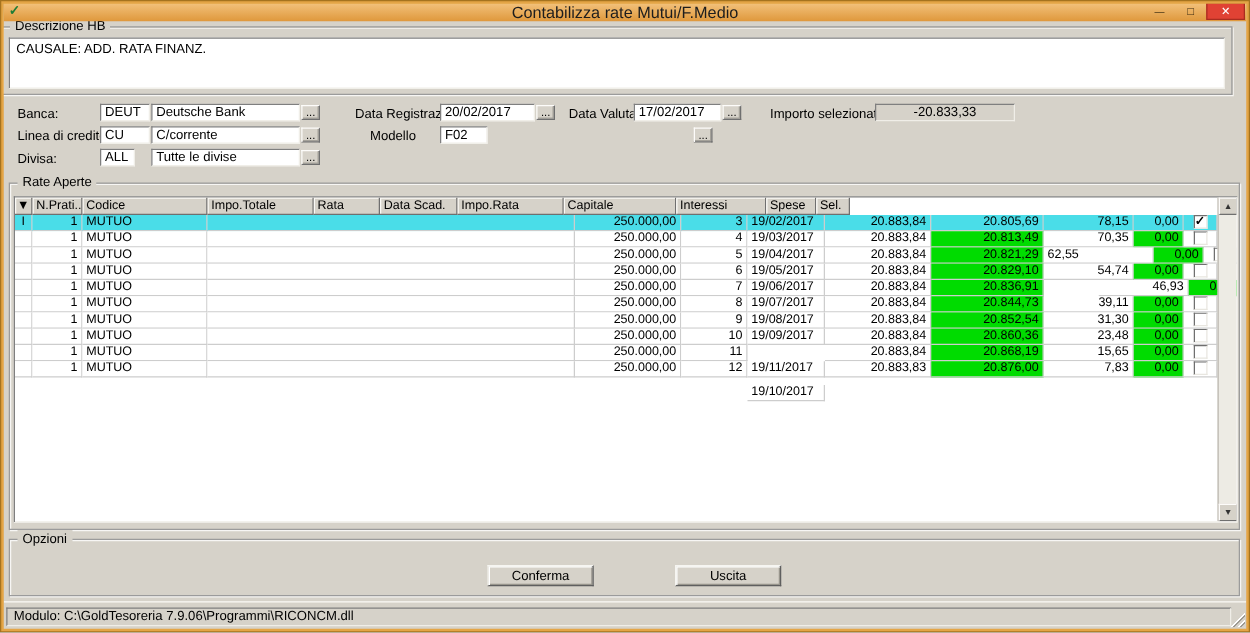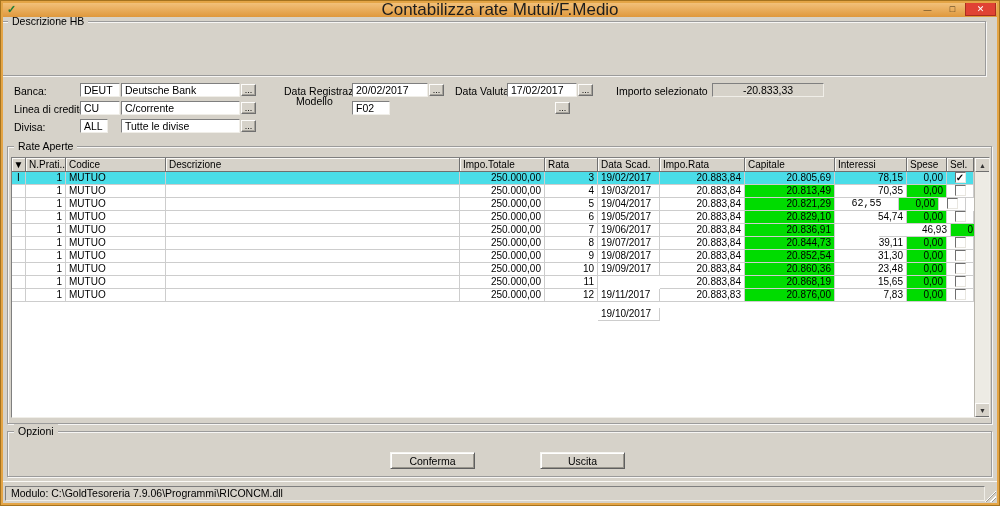--- a/index.html
+++ b/index.html
@@ -14,21 +14,21 @@
     outline:1px solid #a5731f; outline-offset:-1px;
     pointer-events:none; z-index:100;
   }
   
   .titlebar {
     position:absolute; top:2px; left:3px; right:3px; height:15px;
     background:linear-gradient(#f3c37e,#df983c); z-index:20;
   }
   .title {
     position:absolute; left:0; right:0; top:0; height:15px;
-    text-align:center; line-height:15px; font-size:17px; color:#1d1d1d;
+    text-align:center; line-height:15px; font-size:13px; color:#1d1d1d;
   }
   .app-icon {
     position:absolute; left:4px; top:1px; width:12px; height:13px;
     color:#1d7d36; font-size:11px; line-height:13px; font-weight:bold;
   }
   .win-controls { position:absolute; right:1px; top:0; height:14px; display:flex; z-index:2; }
   .wc { width:25px; height:14px; display:flex; align-items:center; justify-content:center;
         font-size:8px; color:#3a2a10; cursor:default; }
   .wc.max { font-size:9px; }
   .wc.close { width:31px; background:#e04234; color:#fff; font-size:9px;
@@ -141,38 +141,39 @@
     <span class="title">Contabilizza rate Mutui/F.Medio</span>
     <div class="win-controls">
       <div class="wc">—</div>
       <div class="wc max">□</div>
       <div class="wc close">✕</div>
     </div>
   </div>
 
   <div class="grp" id="grp-desc">
     <span class="grp-label">Descrizione HB</span>
+    <div class="desc-box">CAUSALE: ADD. RATA FINANZ.</div>
   </div>
 
   <span class="lbl" style="left:14px; top:85px;">Banca:</span>
   <span class="lbl" style="left:14px; top:103px;">Linea di credito:</span>
   <span class="lbl" style="left:14px; top:121px;">Divisa:</span>
   <span class="lbl" style="left:284px; top:85px;">Data Registrazione</span>
-  <span class="lbl" style="left:284px; top:95px;padding-left:12px;">Modello</span>
+  <span class="lbl" style="left:284px; top:103px;padding-left:12px;">Modello</span>
   <span class="lbl" style="left:455px; top:85px;">Data Valuta</span>
   <span class="lbl" style="left:616px; top:85px;">Importo selezionato</span>
 
   <input class="fld" style="left: 80px; top: 83px; width: 40px;" value="DEUT">
   <input class="fld" style="left: 121px; top: 83px; width: 119px;" value="Deutsche Bank">
   <button class="brw" style="left:241px; top:84px;">...</button>
   <input class="fld" style="left: 352px; top: 83px; width: 76px;" value="20/02/2017">
   <button class="brw" style="left:429px; top:84px;">...</button>
   <input class="fld" style="left: 507px; top: 83px; width: 70px;" value="17/02/2017">
   <button class="brw" style="left:578px; top:84px;">...</button>
-  <input class="fld dis" style="left: 700px; top: 83px; width: 112px; margin-left: 12px;" readonly="" value="-20.833,33">
+  <input class="fld dis" style="left: 700px; top: 83px; width: 112px;" readonly="" value="-20.833,33">
 
   <input class="fld" style="left: 80px; top: 101px; width: 40px;" value="CU">
   <input class="fld" style="left: 121px; top: 101px; width: 119px;" value="C/corrente">
   <button class="brw" style="left:241px; top:102px;">...</button>
   <input class="fld" style="left: 352px; top: 101px; width: 38px;" value="F02">
   <button class="brw" style="left:555px; top:102px;">...</button>
 
   <input class="fld" style="left: 80px; top: 119px; width: 28px;" value="ALL">
   <input class="fld" style="left: 121px; top: 119px; width: 119px;" value="Tutte le divise">
   <button class="brw" style="left:241px; top:120px;">...</button>
@@ -182,23 +183,20 @@
   </div>
   <div id="grid">
     <div id="grid-header">
         <div class="hcell" style="width: 14px; justify-content: center;">▼</div>
         <div class="hcell split" style="width: 40px;">
           <span>N.Prati...</span>
         </div>
         <div class="hcell" style="width: 100px;">
           <span>Codice</span>
         </div>
-        <div class="hcell" style="width: 294px;">
-          <span>Descrizione</span>
-        </div>
         <div class="hcell" style="width: 85px;">
           <span>Impo.Totale</span>
         </div>
         <div class="hcell" style="width: 53px;">
           <span>Rata</span>
         </div>
         <div class="hcell" style="width: 62px;">
           <span>Data Scad.</span>
         </div>
         <div class="hcell" style="width: 85px;">
@@ -249,21 +247,21 @@
         <div class="grow">
           <div class="gcell" style="width: 14px; text-align: center;"></div>
           <div class="gcell" style="width: 40px; text-align: right;">1</div>
           <div class="gcell" style="width: 100px; text-align: left;">MUTUO</div>
           <div class="gcell" style="width: 294px; text-align: left;"></div>
           <div class="gcell" style="width: 85px; text-align: right;">250.000,00</div>
           <div class="gcell" style="width: 53px; text-align: right;">5</div>
           <div class="gcell" style="width: 62px; text-align: left;">19/04/2017</div>
           <div class="gcell" style="width: 85px; text-align: right;">20.883,84</div>
           <div class="gcell green" style="width: 90px; text-align: right;">20.821,29</div>
-          <div class="gcell" style="width: 64px; text-align: center; font-family: Liberation Mono, monospace;">62,55</div>
+          <div class="gcell" style="width: 88px; text-align: left;">62,55</div>
           <div class="gcell green" style="width: 40px; text-align: right;">0,00</div>
           <div class="gcell" style="width: 27px; text-align: center;"><span class="cbx"></span></div>
         </div>
         <div class="grow">
           <div class="gcell" style="width: 14px; text-align: center;"></div>
           <div class="gcell" style="width: 40px; text-align: right;">1</div>
           <div class="gcell" style="width: 100px; text-align: left;">MUTUO</div>
           <div class="gcell" style="width: 294px; text-align: left;"></div>
           <div class="gcell" style="width: 85px; text-align: right;">250.000,00</div>
           <div class="gcell" style="width: 53px; text-align: right;">6</div>

